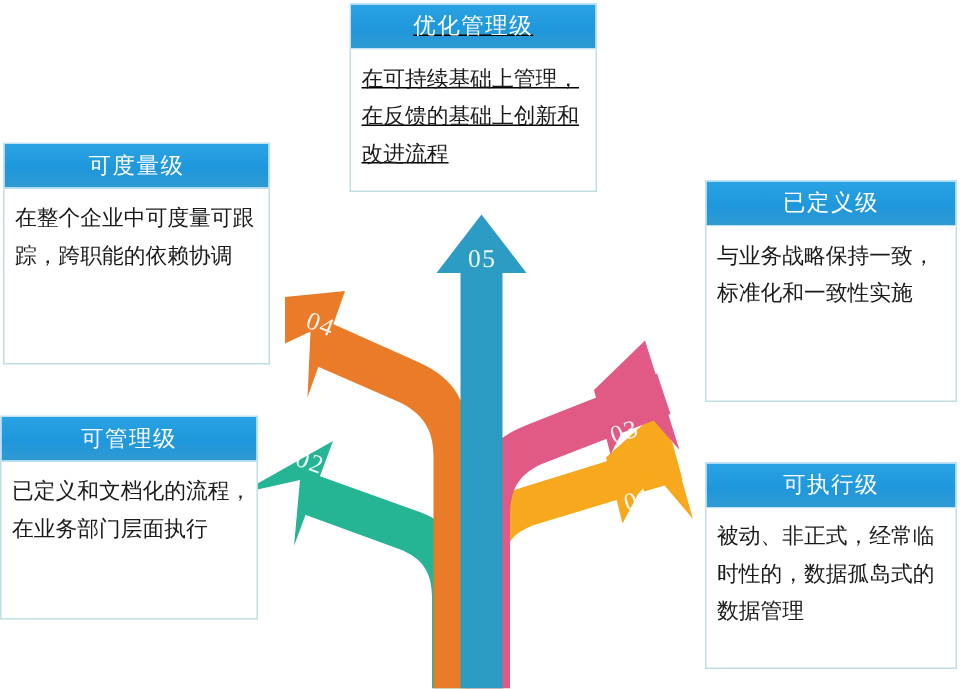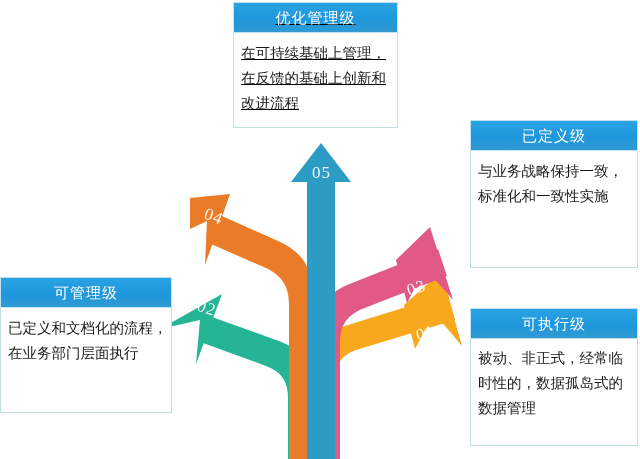--- a/index.html
+++ b/index.html
@@ -134,20 +134,24 @@
       <text class="num" x="312" y="178">05</text>
     </g>
 
   </svg>
 
   <div class="card" id="card-optimizing">
     <div class="hdr">优化管理级</div>
     <div class="body">在可持续基础上管理，在反馈的基础上创新和改进流程</div>
   </div>
 
+  <div class="card" id="card-measurable">
+    <div class="hdr">可度量级</div>
+    <div class="body">在整个企业中可度量可跟踪，跨职能的依赖协调</div>
+  </div>
 
   <div class="card" id="card-managed">
     <div class="hdr">可管理级</div>
     <div class="body">已定义和文档化的流程，在业务部门层面执行</div>
   </div>
 
   <div class="card" id="card-defined">
     <div class="hdr">已定义级</div>
     <div class="body">与业务战略保持一致，标准化和一致性实施</div>
   </div>

